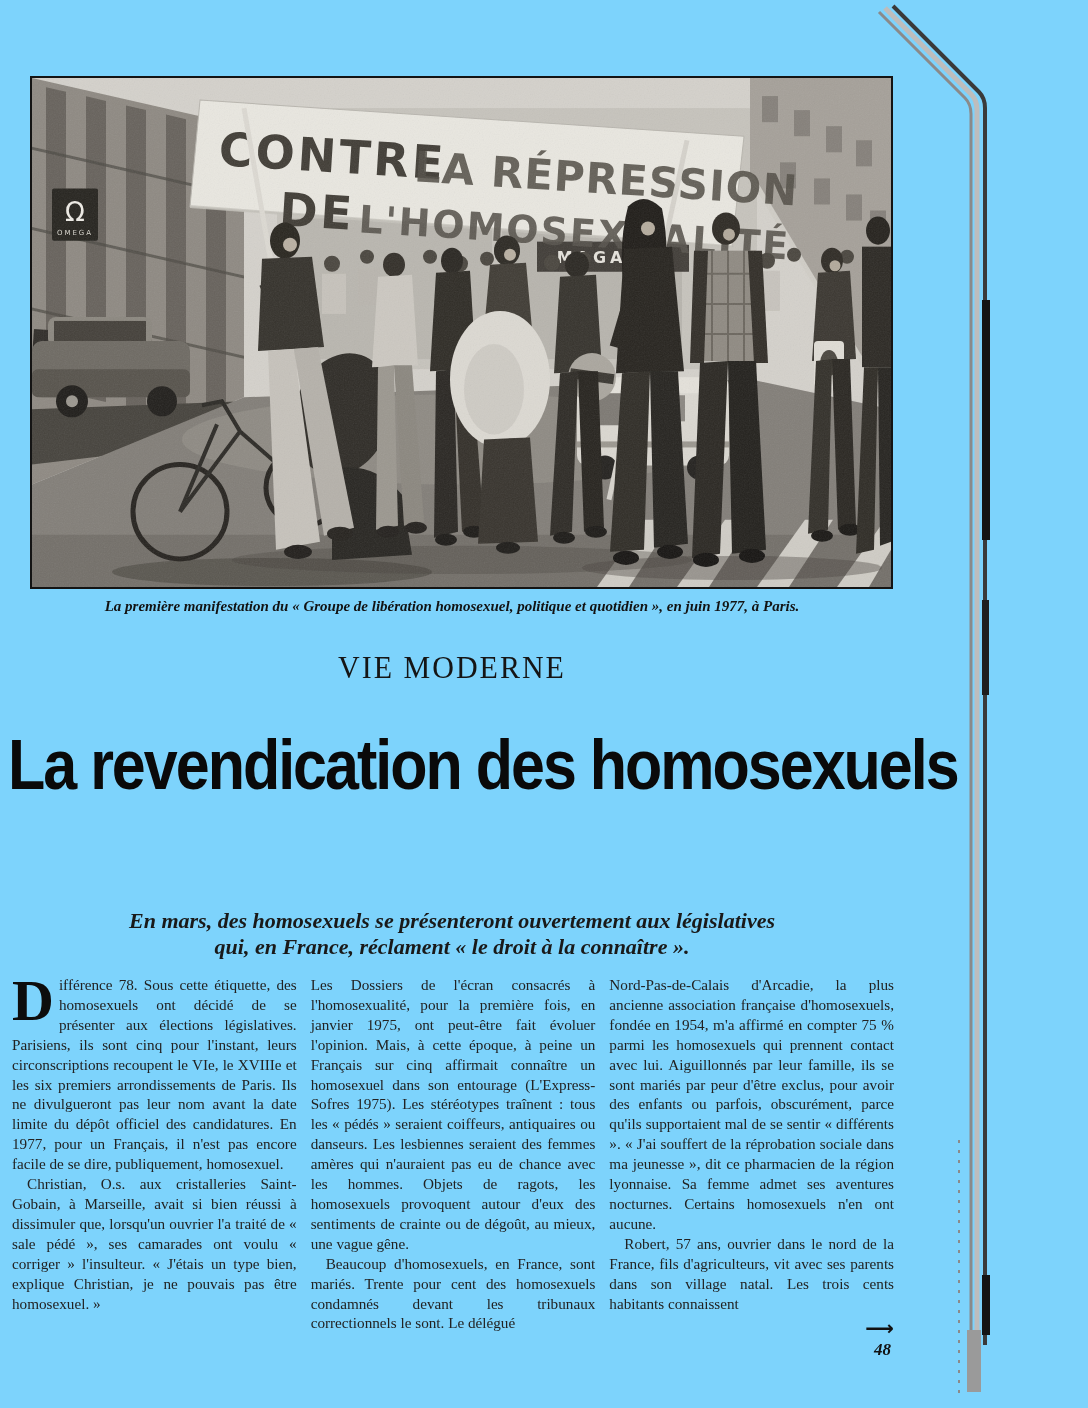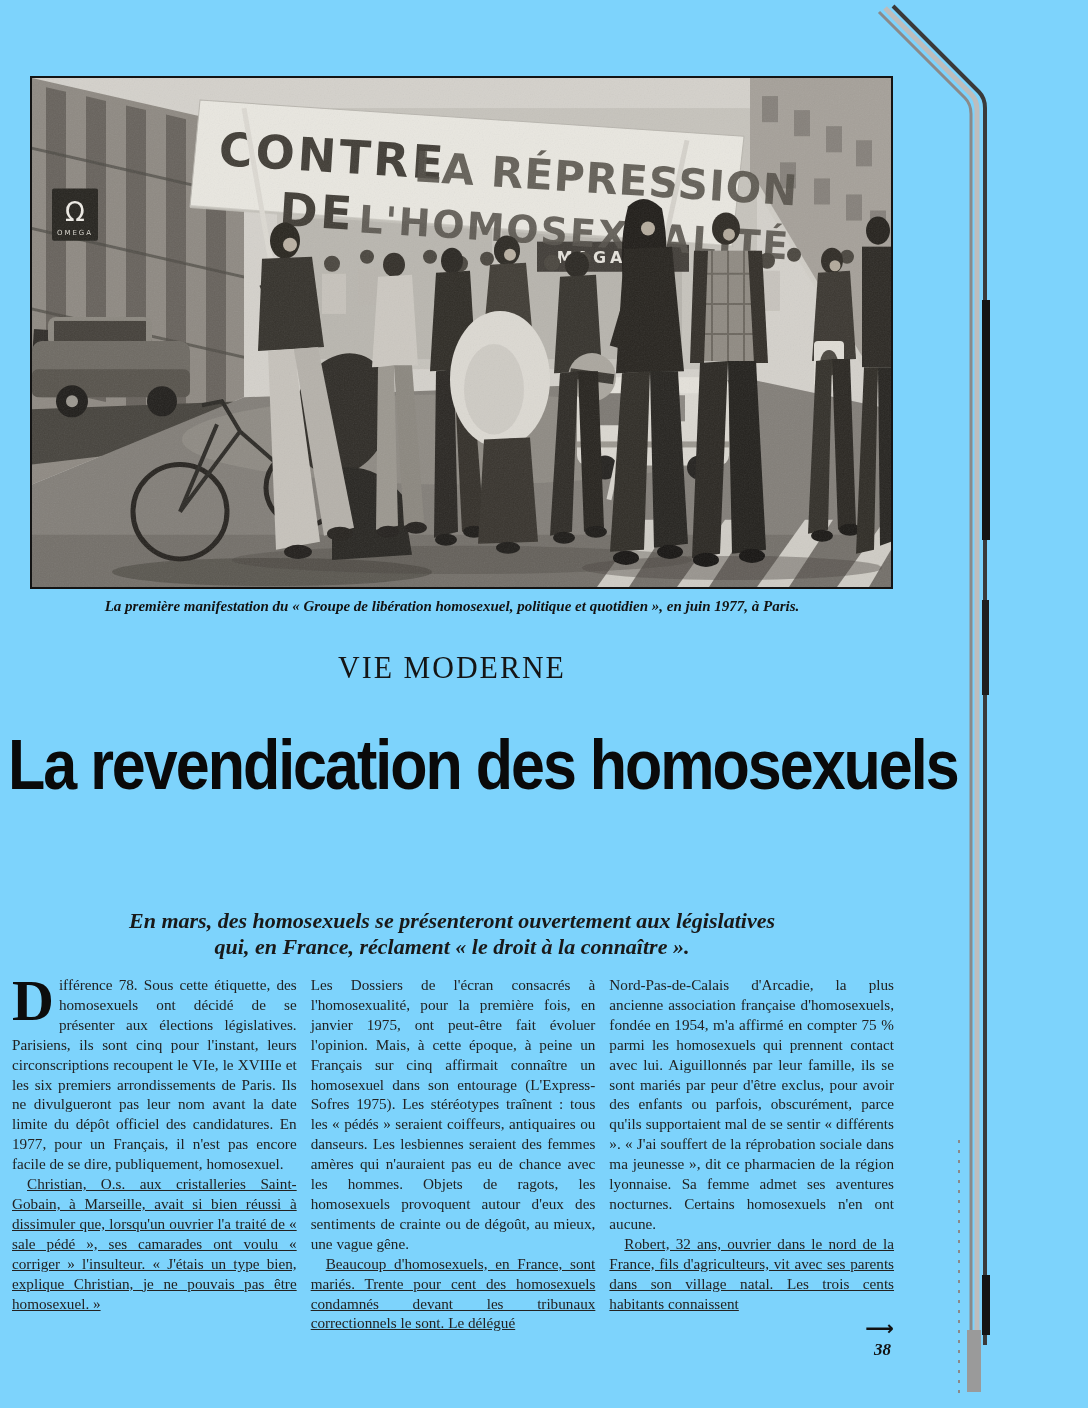--- a/index.html
+++ b/index.html
@@ -22,21 +22,21 @@
             font-family:"Liberation Sans", sans-serif;font-weight:800;font-size:61px;
             letter-spacing:-2px;color:#0a0a0a;transform:scaleY(1.16);transform-origin:top center;
             white-space:nowrap;}
   .standfirst{position:absolute;left:12px;top:876px;width:880px;text-align:center;
               font-style:italic;font-weight:600;font-size:22px;line-height:26px;color:#191919;margin-top:32px;}
 
   
   .columns{position:absolute;left:12px;top:975px;width:882px;display:flex;gap:14px;}
   .col{flex:1 1 0;font-size:15.2px;line-height:1.31;text-align:justify;color:#222222;}
   .col p{margin:0;}
-  .col p + p{text-indent:15px;text-decoration:underline;}
+  .col p + p{text-indent:15px;}
   .dropcap{float:left;font-size:58px;line-height:46px;font-weight:bold;color:#0d0d0d;
            margin:3px 5px 0 0;font-family:"Liberation Serif", serif;}
   .continuation{text-align:right;margin-top:2px;}
   .continuation span{font-family:"DejaVu Sans", sans-serif;font-size:20px;font-weight:bold;color:#111;}
 
   .page-number{position:absolute;left:874px;top:1340px;font-size:17px;font-weight:bold;
                font-style:italic;color:#111111;}
 
   
   .book-edge{position:absolute;left:855px;top:0;width:233px;height:1408px;pointer-events:none;}
@@ -305,28 +305,28 @@
     <div class="col">
       <p><span class="dropcap">D</span><span>ifférence 78. Sous cette étiquette, des homosexuels ont décidé de se présenter aux élections législatives. Parisiens, ils sont cinq pour l'instant, leurs circonscriptions recoupent le VIe, le XVIIIe et les six premiers arrondissements de Paris. Ils ne divulgueront pas leur nom avant la date limite du dépôt officiel des candidatures. En 1977, pour un Français, il n'est pas encore facile de se dire, publiquement, homosexuel.</span></p>
       <p>Christian, O.s. aux cristalleries Saint-Gobain, à Marseille, avait si bien réussi à dissimuler que, lorsqu'un ouvrier l'a traité de « sale pédé », ses camarades ont voulu « corriger » l'insulteur. « J'étais un type bien, explique Christian, je ne pouvais pas être homosexuel. »</p>
     </div>
     <div class="col">
       <p>Les Dossiers de l'écran consacrés à l'homosexualité, pour la première fois, en janvier 1975, ont peut-être fait évoluer l'opinion. Mais, à cette époque, à peine un Français sur cinq affirmait connaître un homosexuel dans son entourage (L'Express-Sofres 1975). Les stéréotypes traînent : tous les « pédés » seraient coiffeurs, antiquaires ou danseurs. Les lesbiennes seraient des femmes amères qui n'auraient pas eu de chance avec les hommes. Objets de ragots, les homosexuels provoquent autour d'eux des sentiments de crainte ou de dégoût, au mieux, une vague gêne.</p>
       <p>Beaucoup d'homosexuels, en France, sont mariés. Trente pour cent des homosexuels condamnés devant les tribunaux correctionnels le sont. Le délégué</p>
     </div>
     <div class="col">
       <p>Nord-Pas-de-Calais d'Arcadie, la plus ancienne association française d'homosexuels, fondée en 1954, m'a affirmé en compter 75 % parmi les homosexuels qui prennent contact avec lui. Aiguillonnés par leur famille, ils se sont mariés par peur d'être exclus, pour avoir des enfants ou parfois, obscurément, parce qu'ils supportaient mal de se sentir « différents ». « J'ai souffert de la réprobation sociale dans ma jeunesse », dit ce pharmacien de la région lyonnaise. Sa femme admet ses aventures nocturnes. Certains homosexuels n'en ont aucune.</p>
-      <p>Robert, 32 ans, ouvrier dans le nord de la France, fils d'agriculteurs, vit avec ses parents dans son village natal. Les trois cents habitants connaissent</p>
+      <p>Robert, 57 ans, ouvrier dans le nord de la France, fils d'agriculteurs, vit avec ses parents dans son village natal. Les trois cents habitants connaissent</p>
       <div class="continuation">
         <span>⟶</span>
       </div>
     </div>
   </div>
 
-  <div class="page-number">38</div>
+  <div class="page-number">48</div>
 
   <div class="book-edge">
     <svg viewBox="0 0 233 1408" preserveAspectRatio="none">
       <path d="M 30,8 L 116,94 Q 122,100 122,110 L 122,1392" stroke="#bdbdbd" stroke-width="5" fill="none"></path>
       <path d="M 24,12 L 110,98 Q 116,104 116,114 L 116,1392" stroke="#8a8a8a" stroke-width="3" fill="none"></path>
       <path d="M 38,6 L 124,92 Q 130,98 130,108 L 130,1345" stroke="#3a3a3a" stroke-width="4" fill="none"></path>
       <rect x="127" y="300" width="8" height="240" fill="#141414"></rect>
       <rect x="127" y="600" width="7" height="95" fill="#1e1e1e"></rect>
       <rect x="127" y="1275" width="8" height="60" fill="#141414"></rect>
       <rect x="112" y="1330" width="14" height="62" fill="#9a9a9a"></rect>

